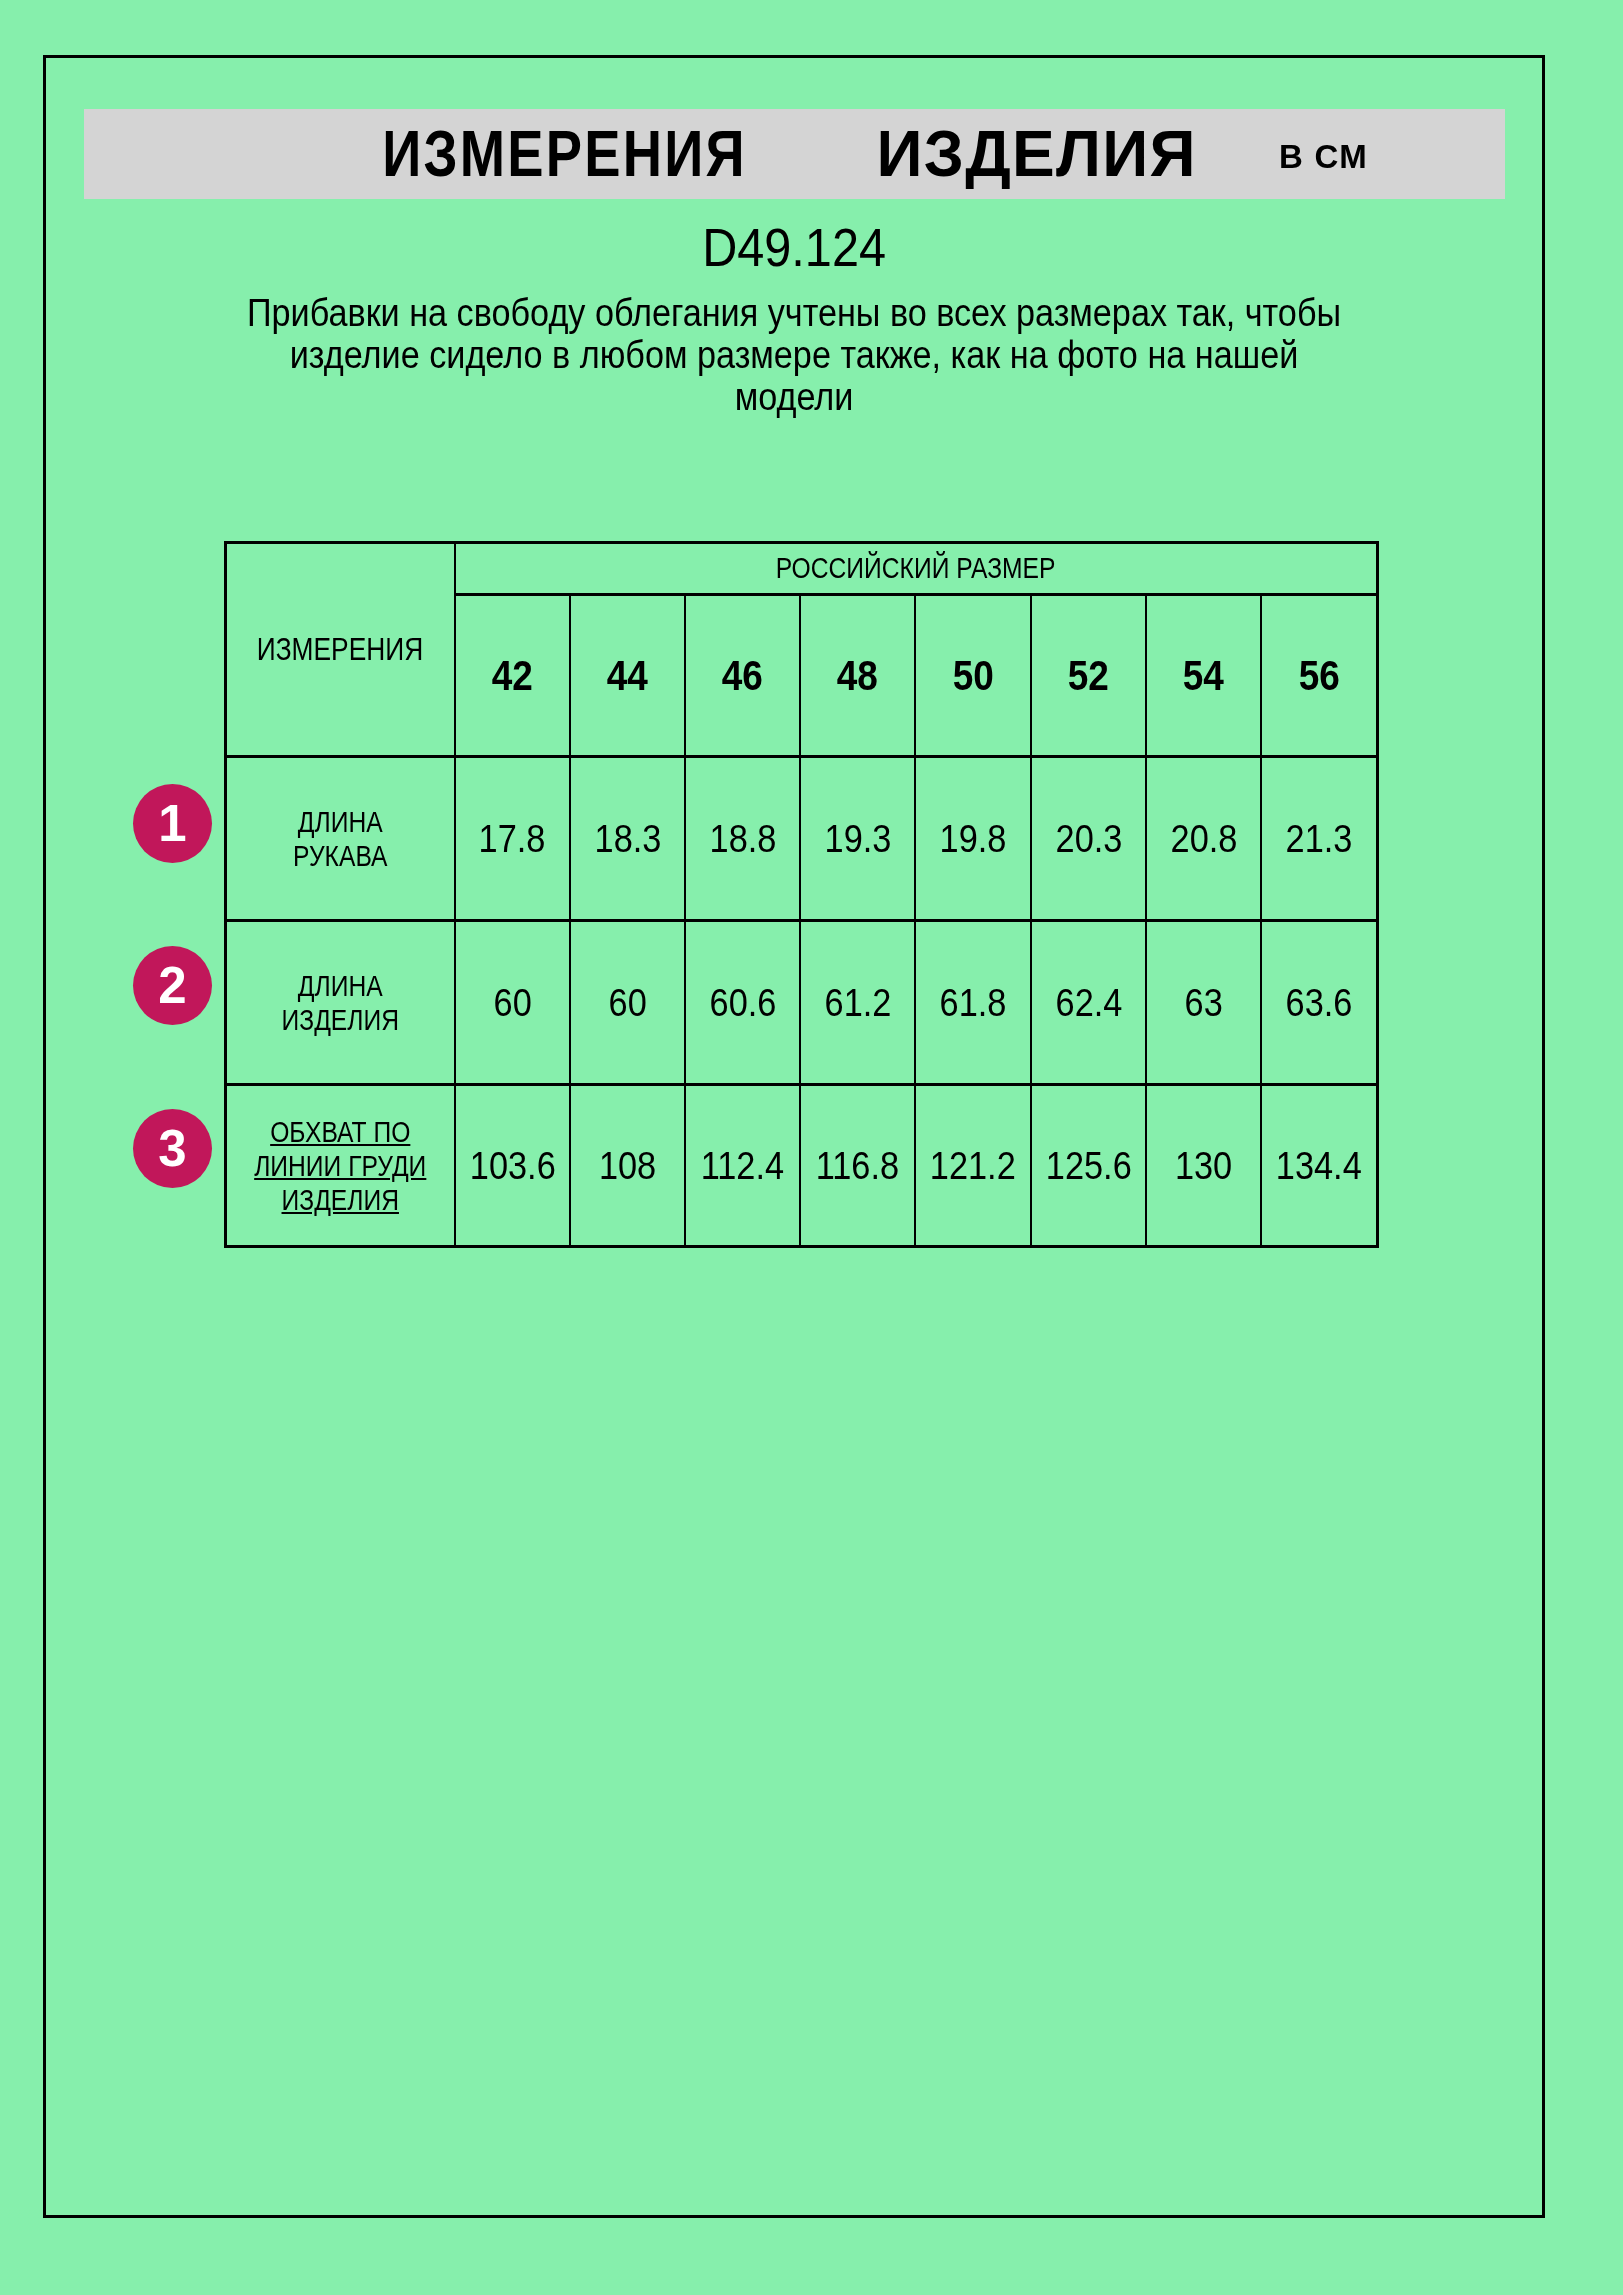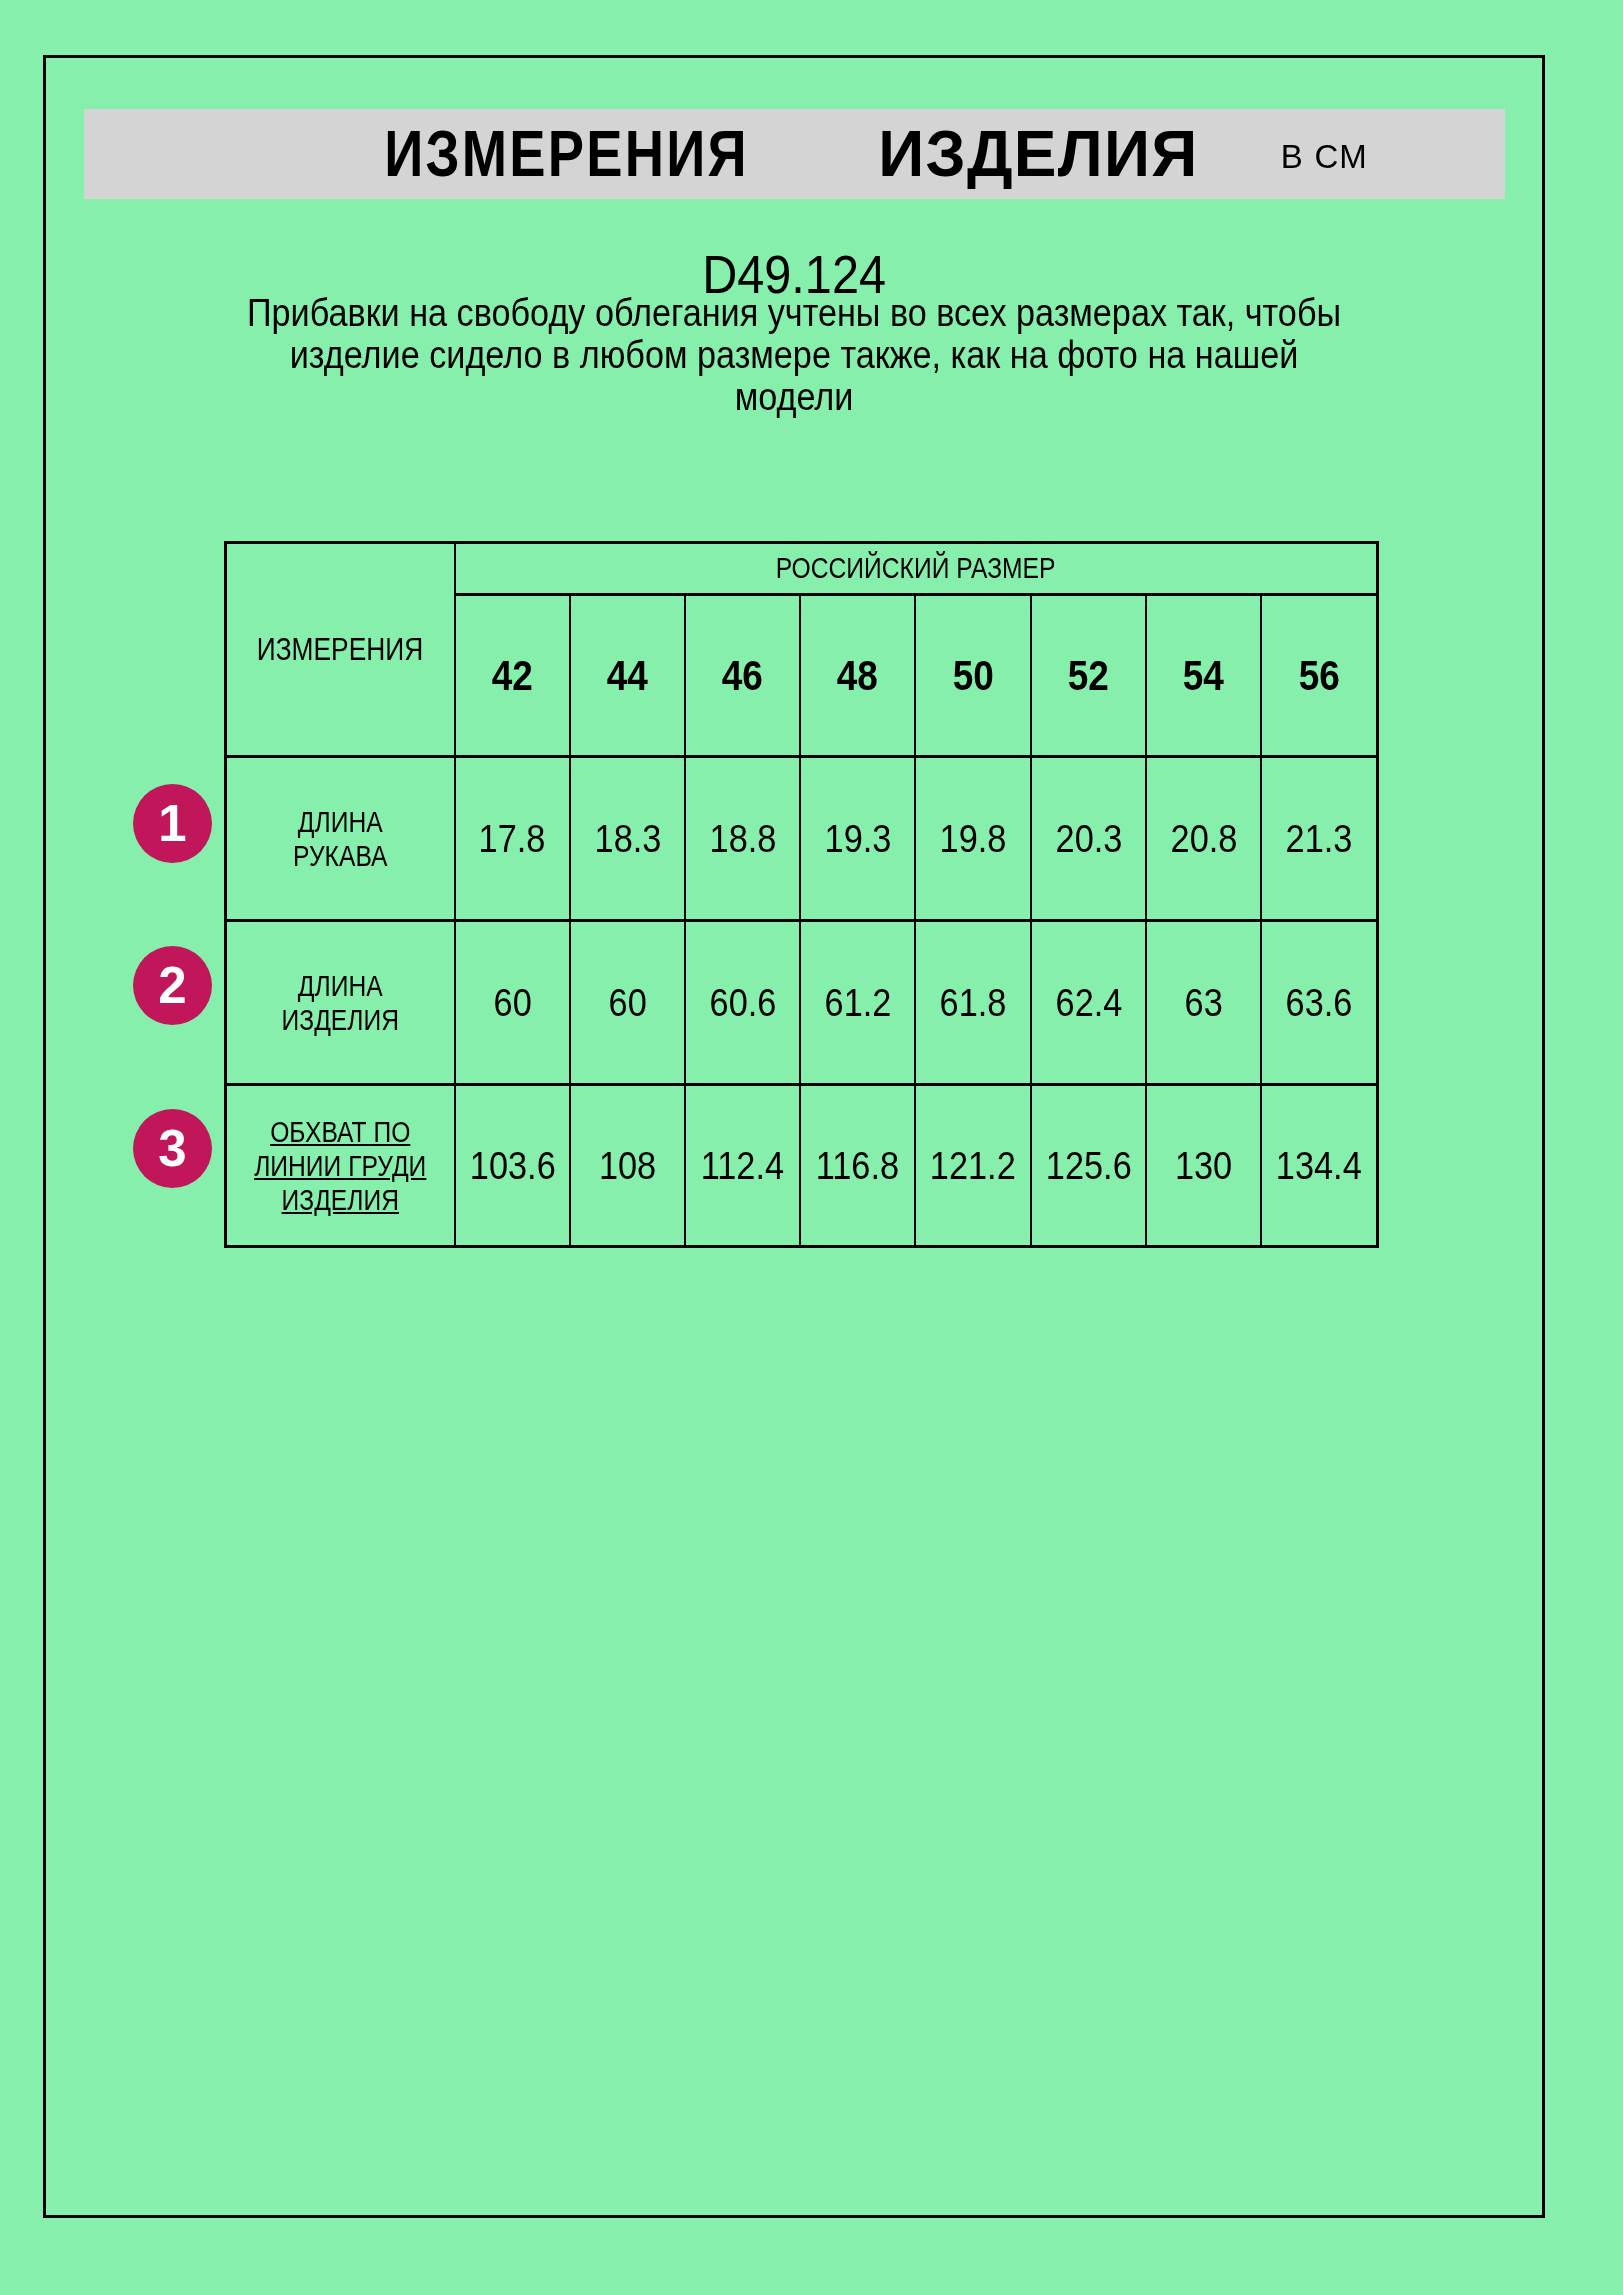--- a/index.html
+++ b/index.html
@@ -27,25 +27,25 @@
   }
   .band .w1 {
     font-size:64px; font-weight:700; letter-spacing:2.6px;
     display:inline-block; transform:scaleX(0.85); transform-origin:center;
   }
   .band .w2 {
     font-size:64px; font-weight:700; letter-spacing:1.3px;
     margin-left:97px; display:inline-block;
   }
   .band .unit {
-    font-size:33px; font-weight:400; letter-spacing:1.3px;
+    font-size:33px; font-weight:700; letter-spacing:1.3px;
     margin-left:82px; margin-top:6.5px; display:inline-block;
   }
   .article {
-    position:absolute; left:43px; top:245px; width:1502px;
+    position:absolute; left:43px; top:218px; width:1502px;
     text-align:center; font-size:54px; line-height:58px;
   }
   .article .t { display:inline-block; transform:scaleX(0.9); transform-origin:center; }
   .desc {
     position:absolute; left:43px; top:292px; width:1502px;
     text-align:center; font-size:38px; line-height:42px;
     transform:scaleX(0.9); transform-origin:50% 0;
   }
   .note {
     position:absolute; left:43px; top:1267px; width:1502px;

